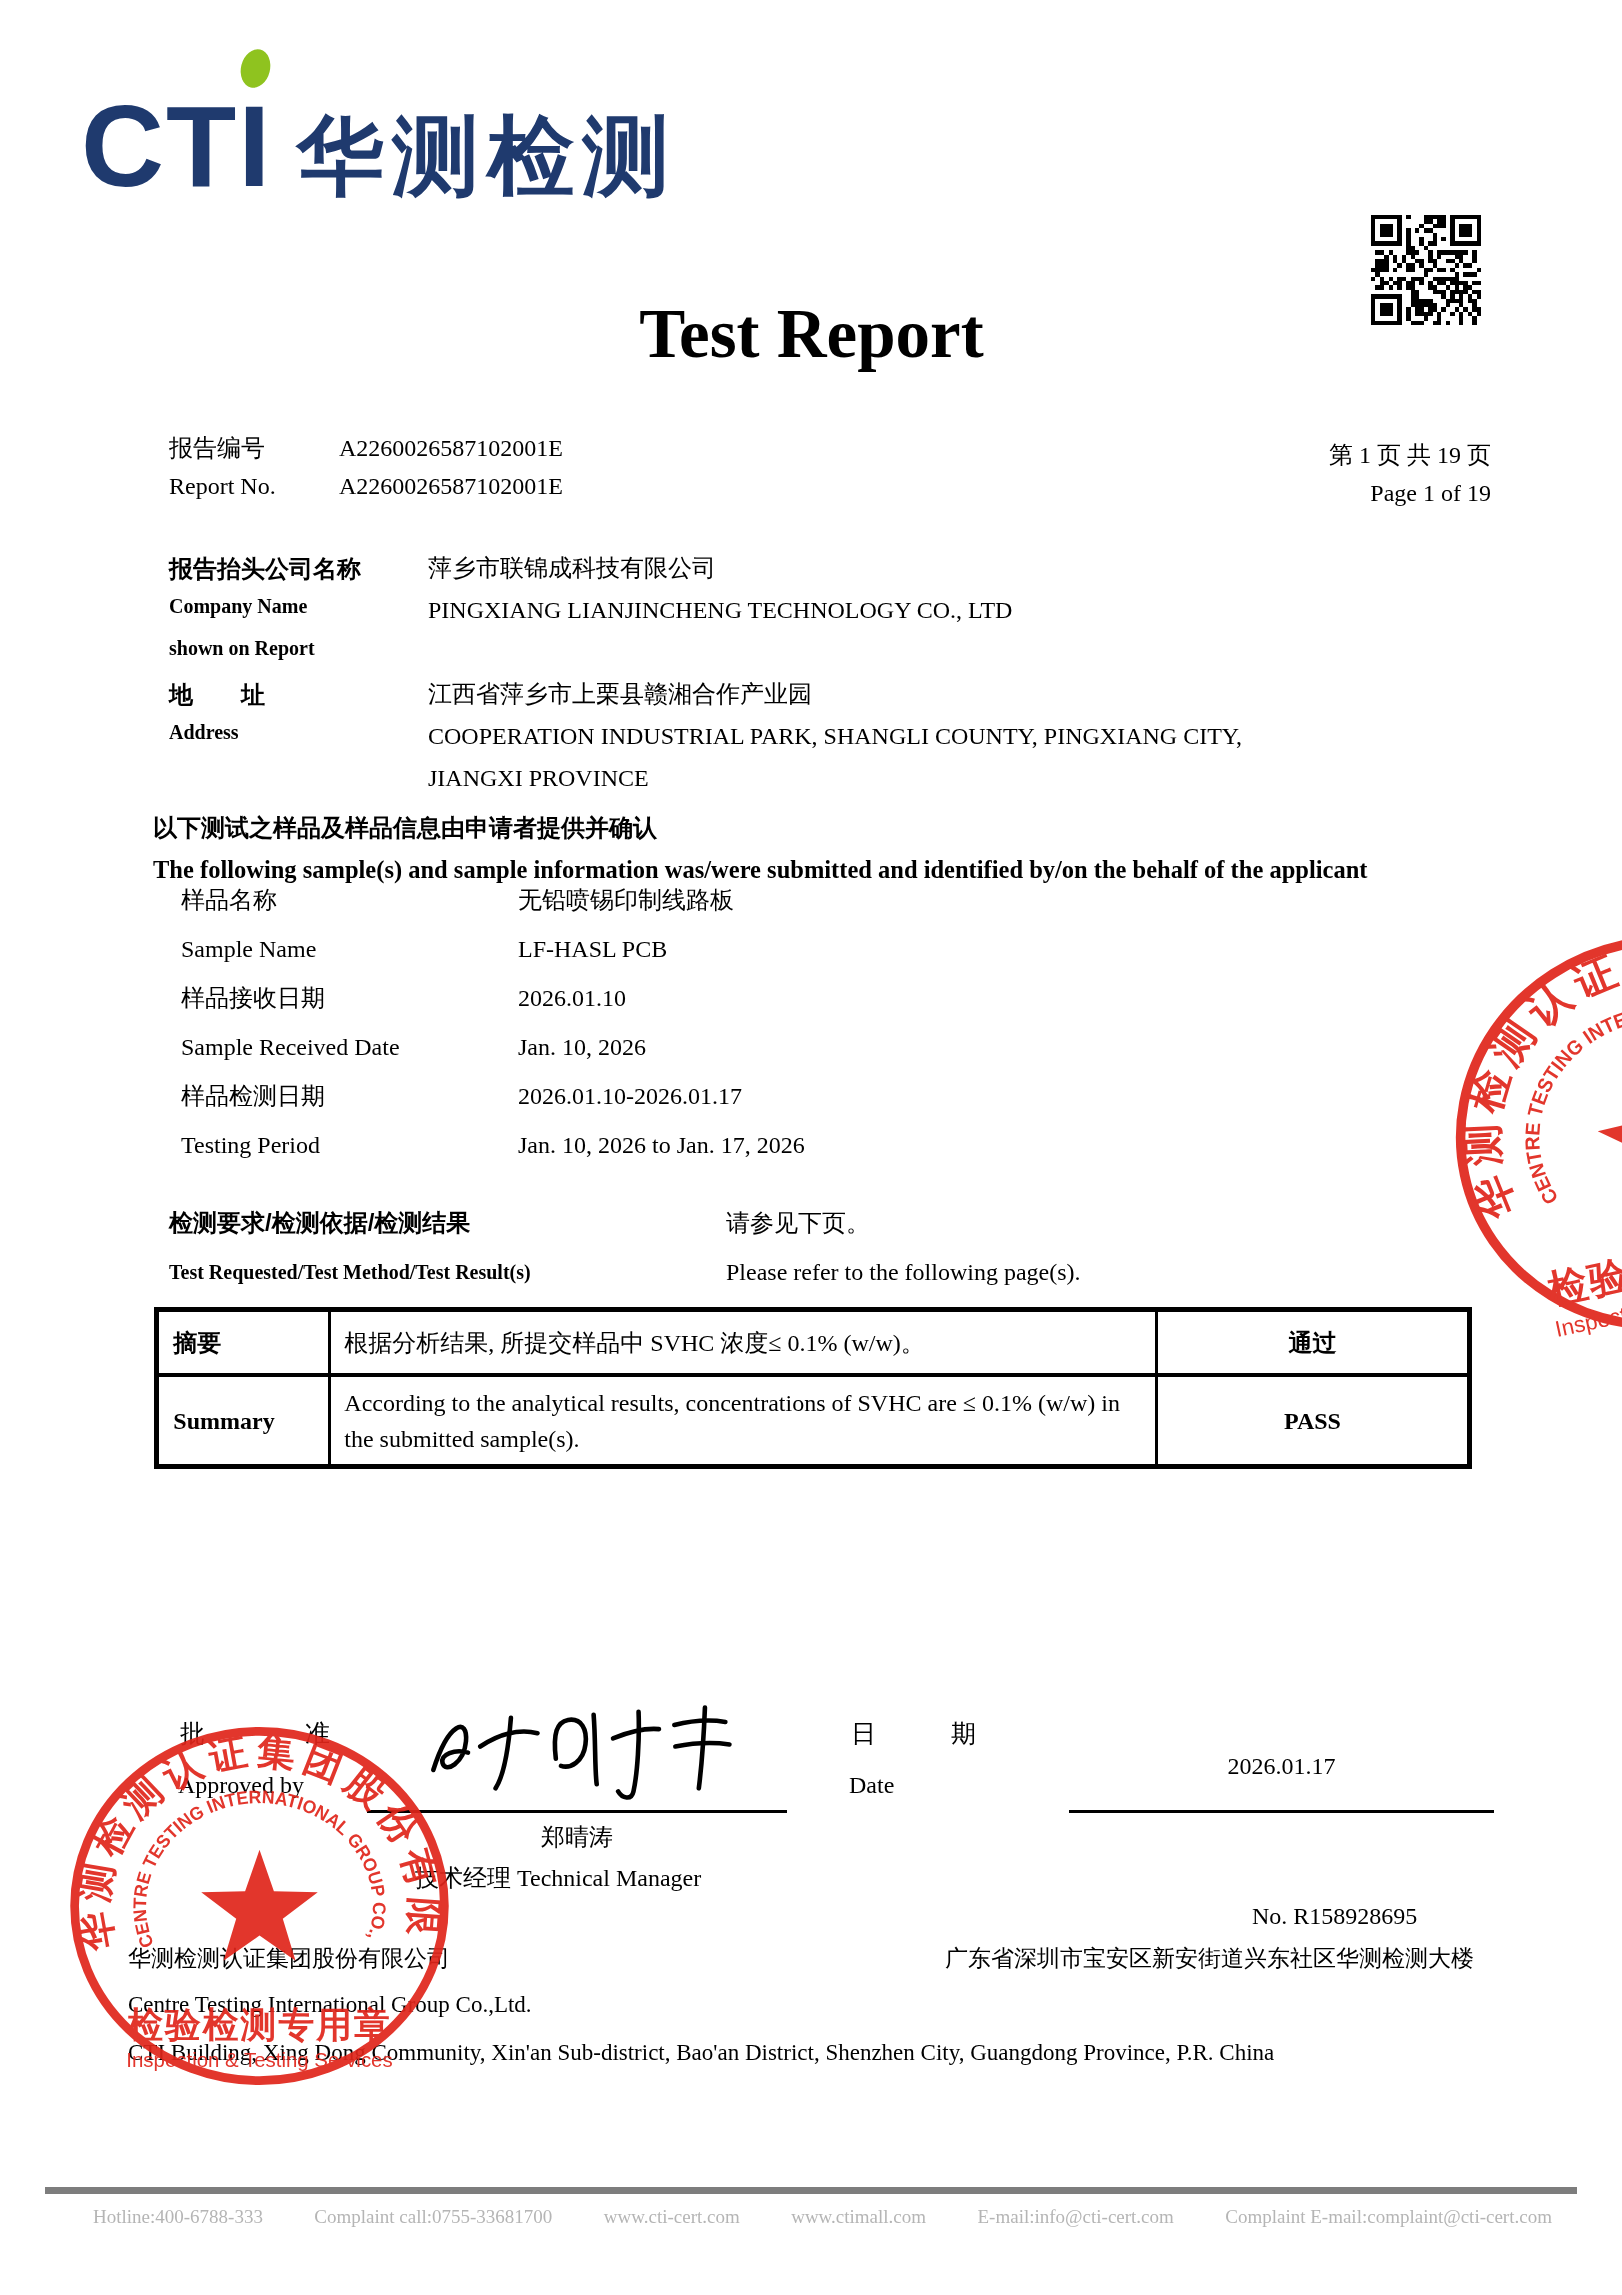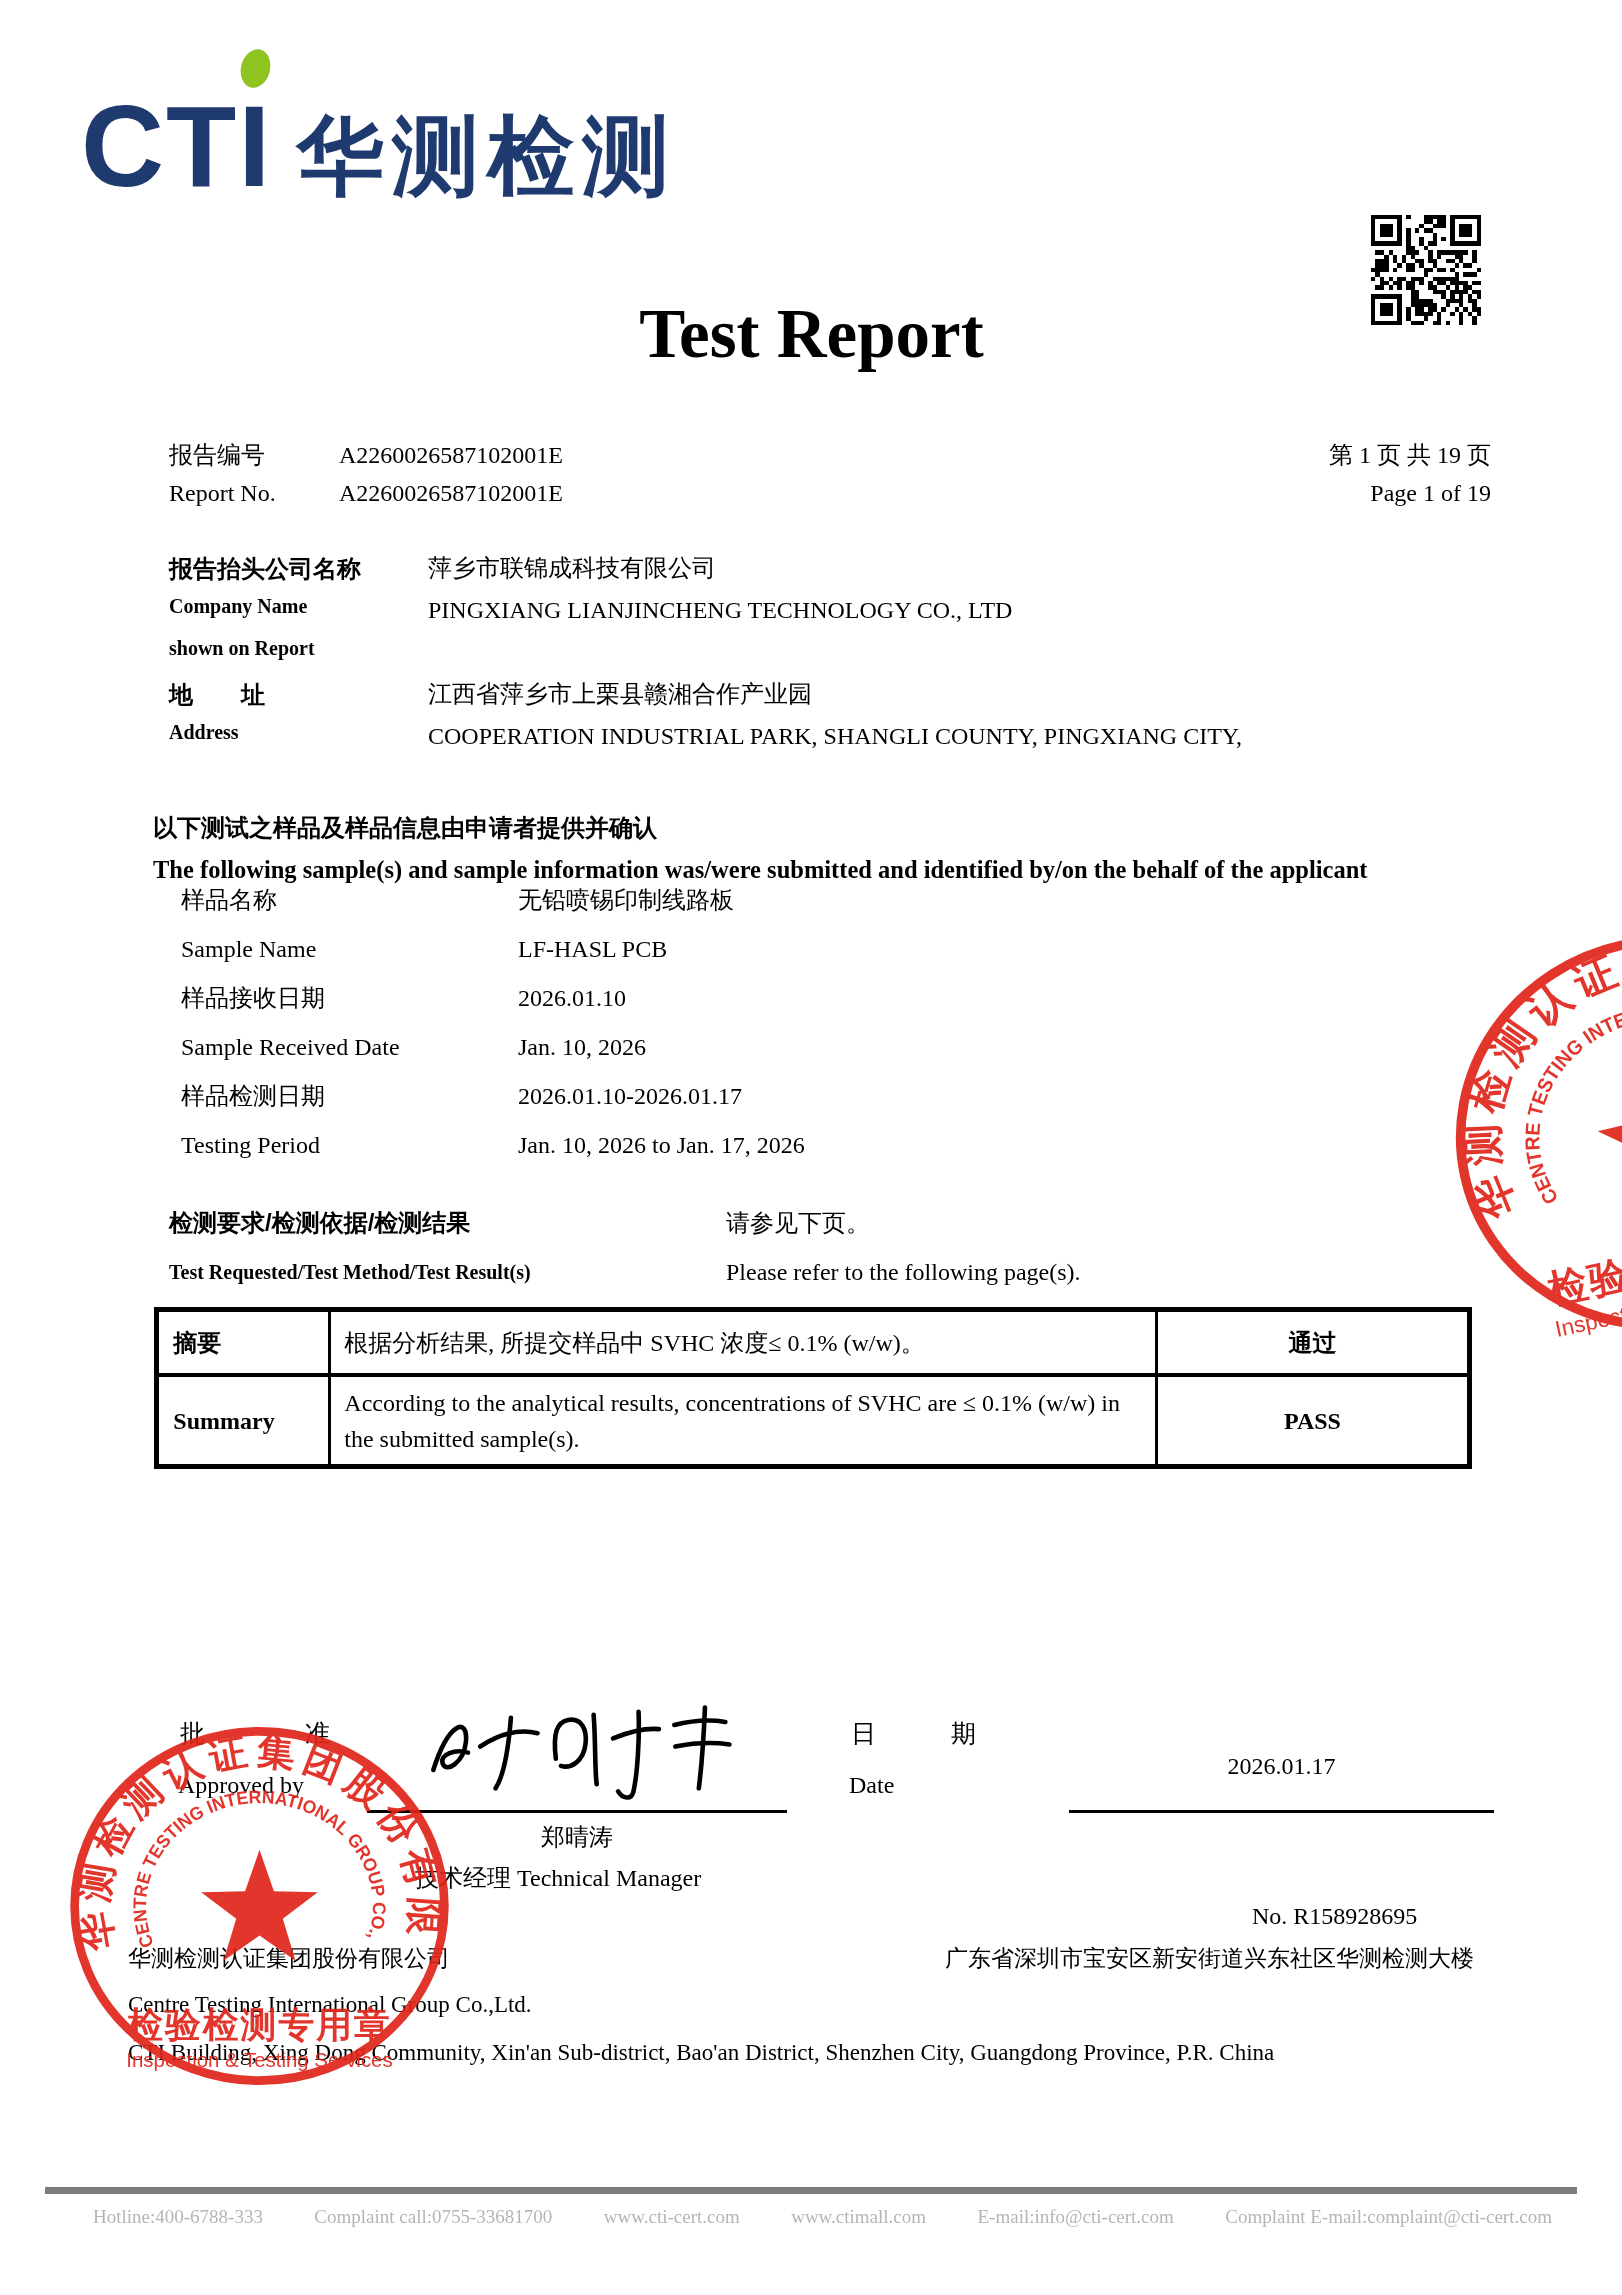--- a/index.html
+++ b/index.html
@@ -27,21 +27,21 @@
   .title-zh{position:absolute; top:226px; left:0; width:100%; text-align:center;
     font-weight:bold; font-size:77px; letter-spacing:8.2px; line-height:1.1;}
   .title-en{position:absolute; top:297px; left:0; width:100%; text-align:center;
     font-weight:bold; font-size:69px; line-height:1.1;}
   
   .t{font-size:24px; line-height:1;}
   .zhb{font-family:"Liberation Sans","DejaVu Sans",sans-serif; font-weight:bold; font-size:24px;}
   .enb{font-weight:bold; font-size:20px;}
   
   .meta{position:absolute; top:436px; left:169px;}
-  .meta .row{display:flex; height:38px; align-items:center;}
+  .meta .row{display:flex; height:38px; align-items:flex-start;}
   .meta .lab{width:170px;}
   .meta-right{position:absolute; top:436px; right:132px; text-align:right;}
   .meta-right div{height:38px; display:flex; align-items:center; justify-content:flex-end;}
   
   .company{position:absolute; top:546px; left:169px; width:1309px;}
   .company .row{display:flex; min-height:42px; align-items:flex-start; padding-top:7.2px; box-sizing:border-box;}
   .company .lab{width:259px; flex:none;}
   .company .val{font-size:24px; line-height:1.3;}
   
   .intro{position:absolute; top:812px; left:153px; width:1334px;}
@@ -356,20 +356,24 @@
       <span class="lab enb" style="width:auto">shown on Report</span>
     </div>
     <div class="row">
       <span class="lab zhb">地　　址</span>
       <span class="val">江西省萍乡市上栗县赣湘合作产业园</span>
     </div>
     <div class="row">
       <span class="lab enb">Address</span>
       <span class="val">COOPERATION INDUSTRIAL PARK, SHANGLI COUNTY, PINGXIANG CITY,</span>
     </div>
+    <div class="row">
+      <span class="lab"></span>
+      <span class="val">JIANGXI PROVINCE</span>
+    </div>
   </div>
 
   <div class="intro">
     <div class="zhb">以下测试之样品及样品信息由申请者提供并确认</div>
     <div class="en">The following sample(s) and sample information was/were submitted and identified by/on the behalf of the applicant</div>
   </div>
 
   <div class="samples t">
     <div class="row">
       <span class="lab">样品名称</span>

